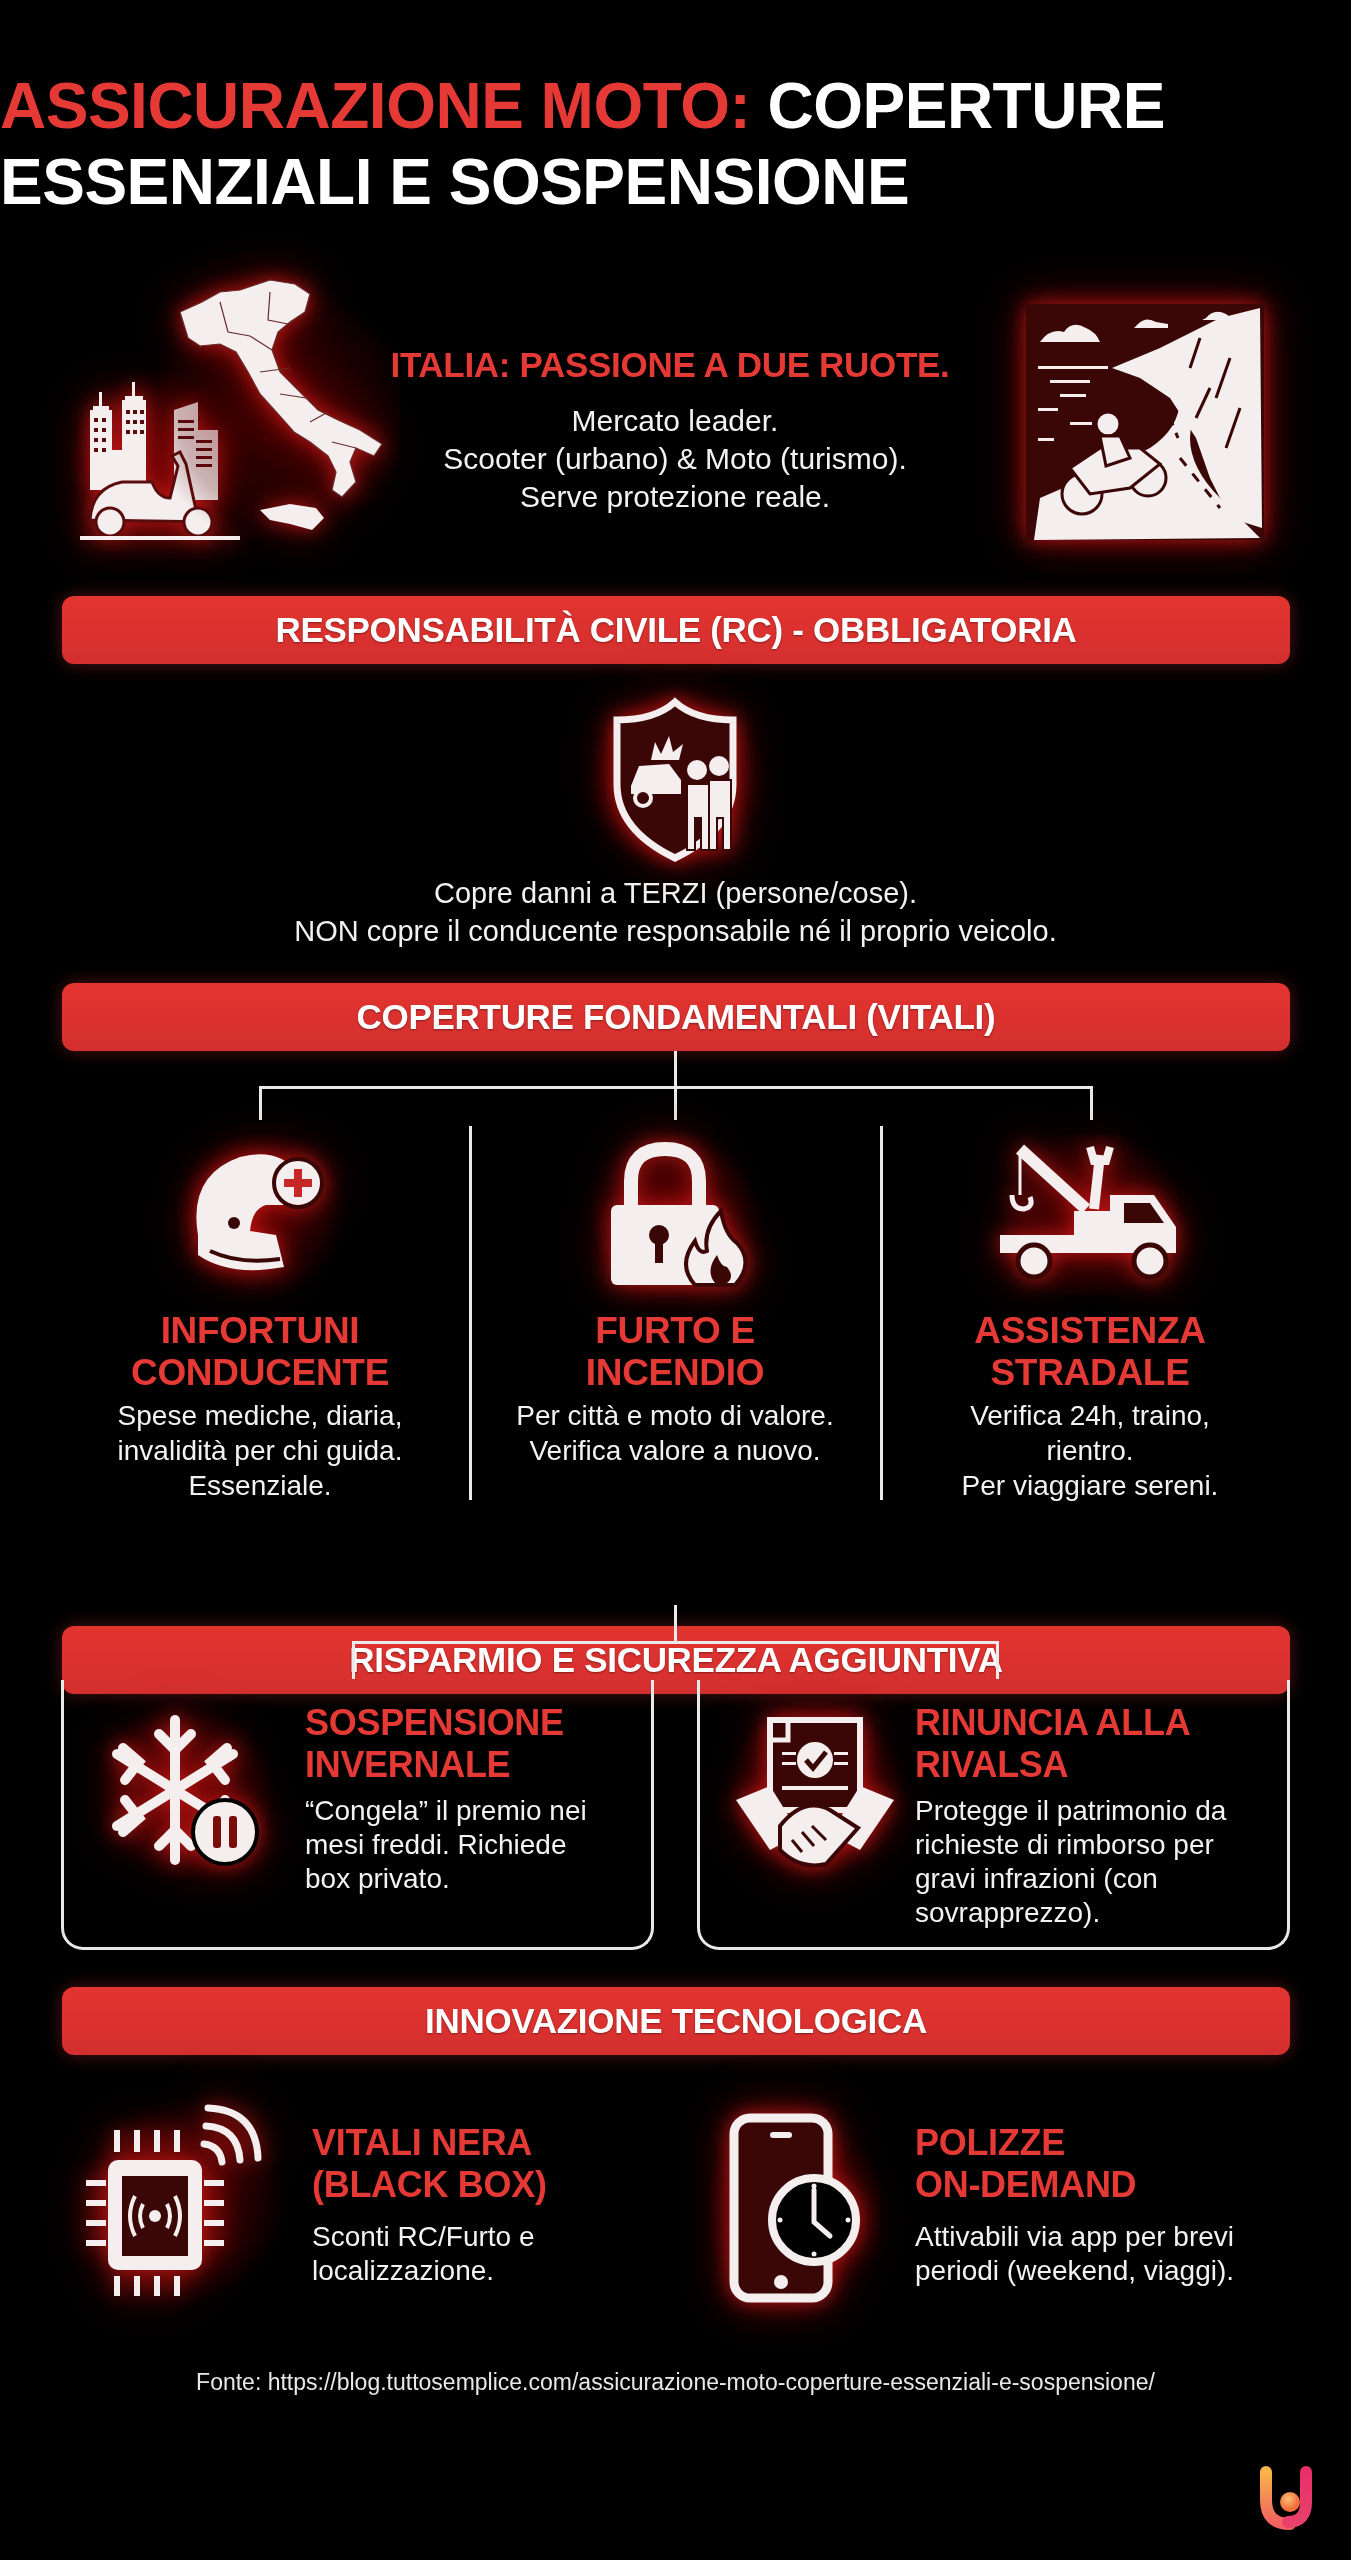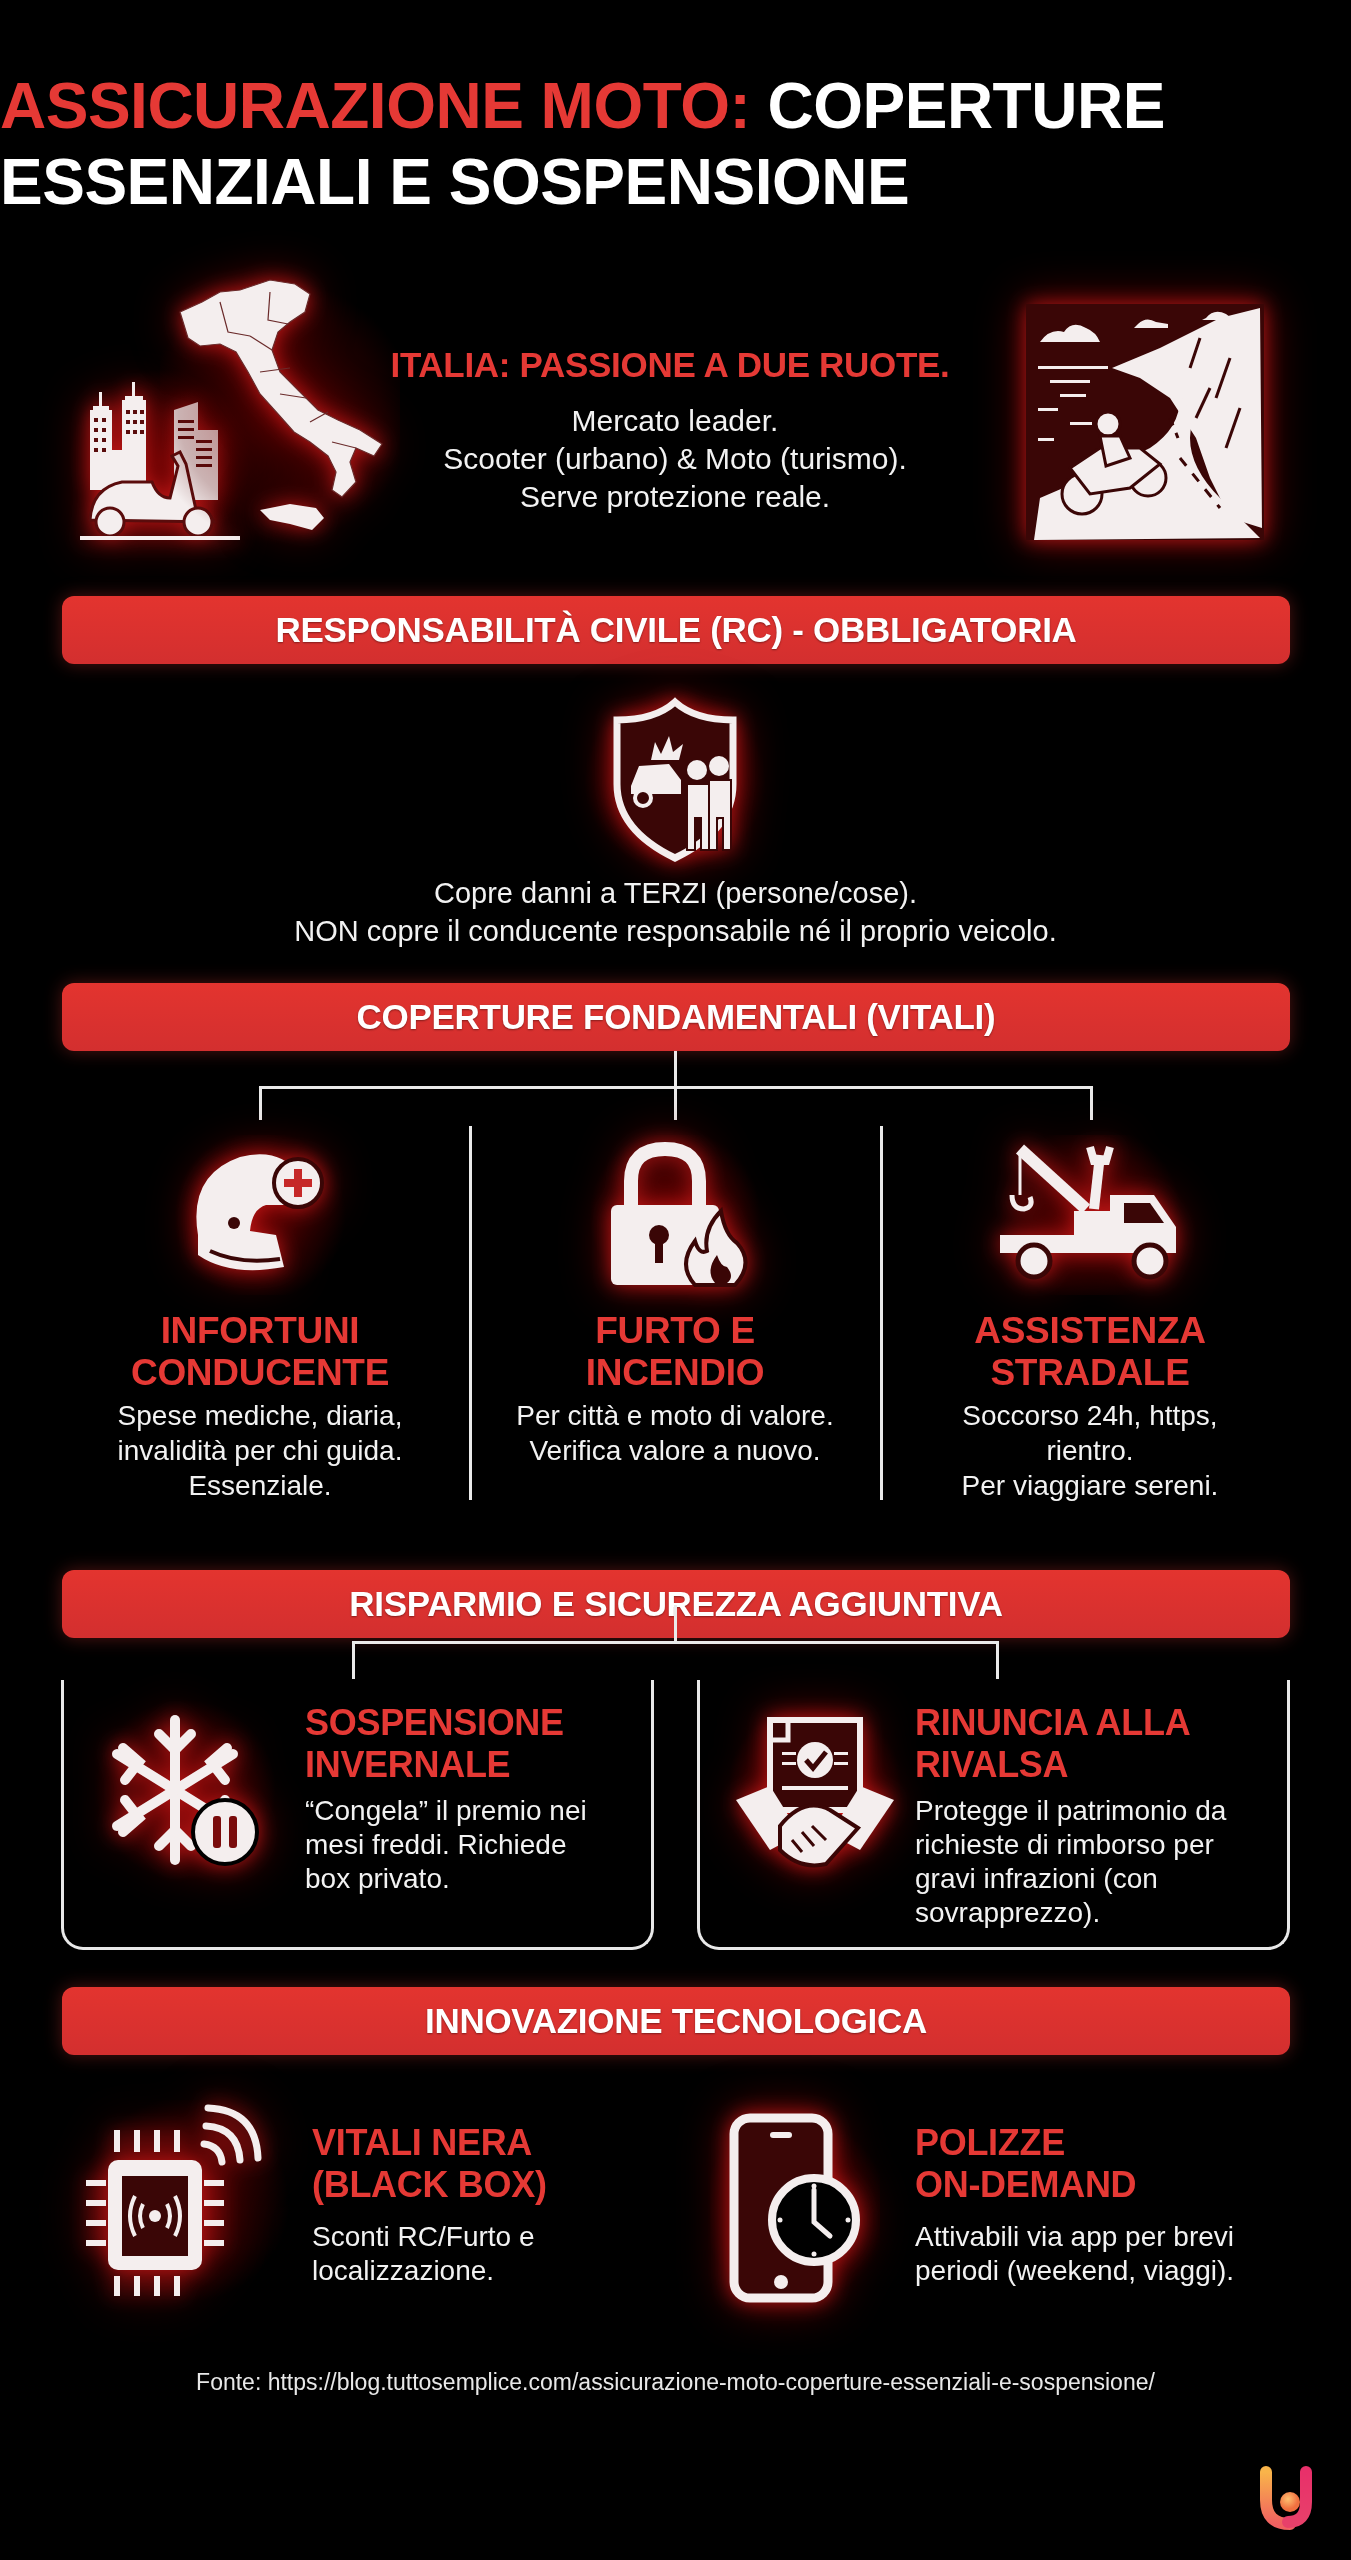--- a/index.html
+++ b/index.html
@@ -236,26 +236,26 @@
     <path d="M134,68 L160,68 L174,88 L134,88 Z" fill="#3a0606"></path>
     <circle cx="44" cy="126" r="16" fill="#f4eeee" stroke="#3a0606" stroke-width="5"></circle>
     <circle cx="160" cy="126" r="16" fill="#f4eeee" stroke="#3a0606" stroke-width="5"></circle>
   </svg>
 </div>
 <div class="abs col-title" style="left:925px;width:330px;top:1310px;">
   <div>ASSISTENZA</div>
   <div>STRADALE</div>
 </div>
 <div class="abs col-text" style="left:900px;width:380px;top:1398px;">
-  <div>Soccorso 24h, https,</div>
+  <div>Verifica 24h, traino,</div>
   <div>rientro.</div>
   <div>Per viaggiare sereni.</div>
 </div>
 
-<div class="abs banner" style="top:1570px;">
+<div class="abs banner" style="top:1626px;">
   <span>RISPARMIO E SICUREZZA AGGIUNTIVA</span>
 </div>
 
 <div class="line" style="left:674px;top:1605px;width:3px;height:38px;"></div>
 <div class="line" style="left:352px;top:1641px;width:647px;height:3px;border-radius:2px;"></div>
 <div class="line" style="left:352px;top:1641px;width:3px;height:38px;"></div>
 <div class="line" style="left:996px;top:1641px;width:3px;height:38px;"></div>
 
 <div class="card" style="left:61px;top:1680px;width:593px;height:270px;"></div>
 <div class="abs glow-bg" style="left:95px;top:1700px;width:180px;height:180px;">

